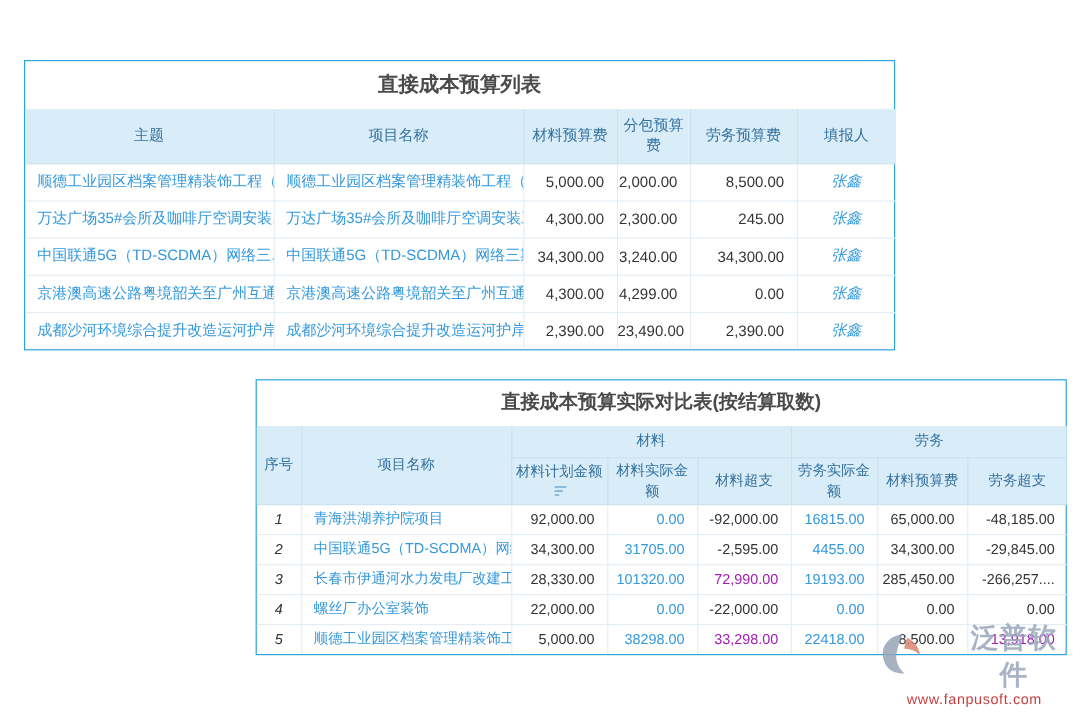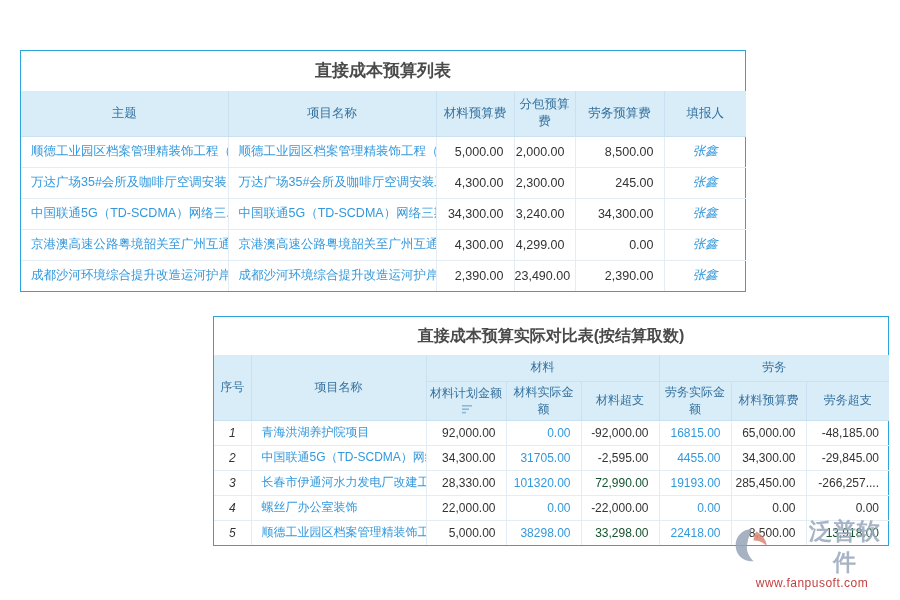--- a/index.html
+++ b/index.html
@@ -30,21 +30,21 @@
   .tbl-bot th { font-size:12px; }
   .tbl-bot .group-row th { height:26px;margin-top:44px; }
   .tbl-bot .sub-row th { height:34px; }
   .tbl-bot td { height:25px; font-size:12px; }
 
   .left   { text-align:left;  padding-left:10px; padding-right:4px; }
   .num    { text-align:right; padding-right:10px; }
   .center { text-align:center;font-style:italic; }
   .link   { color:#3398dc; cursor:pointer; }
   .c-blue { color:#3398dc; }
-  .c-red  { color:#14532d; }
+  .c-red  { color:#a21caf; }
 
   .sort-icon { display:inline-block; vertical-align:-1px; margin-left:3px; }
 
   .logo { position:absolute; right:10px; bottom:10px; width:156px; text-align:center;
           opacity:0.85; }
   .logo-row { display:flex; align-items:center; justify-content:center;gap:32px; }
   .logo-name { font-size:23px; font-weight:bold; color:#9aa8bc; letter-spacing:1px; }
   .logo-url  { font-size:12px; color:#b91c1c; margin-top:-2px; letter-spacing:0.5px; }
 </style>
 </head>

